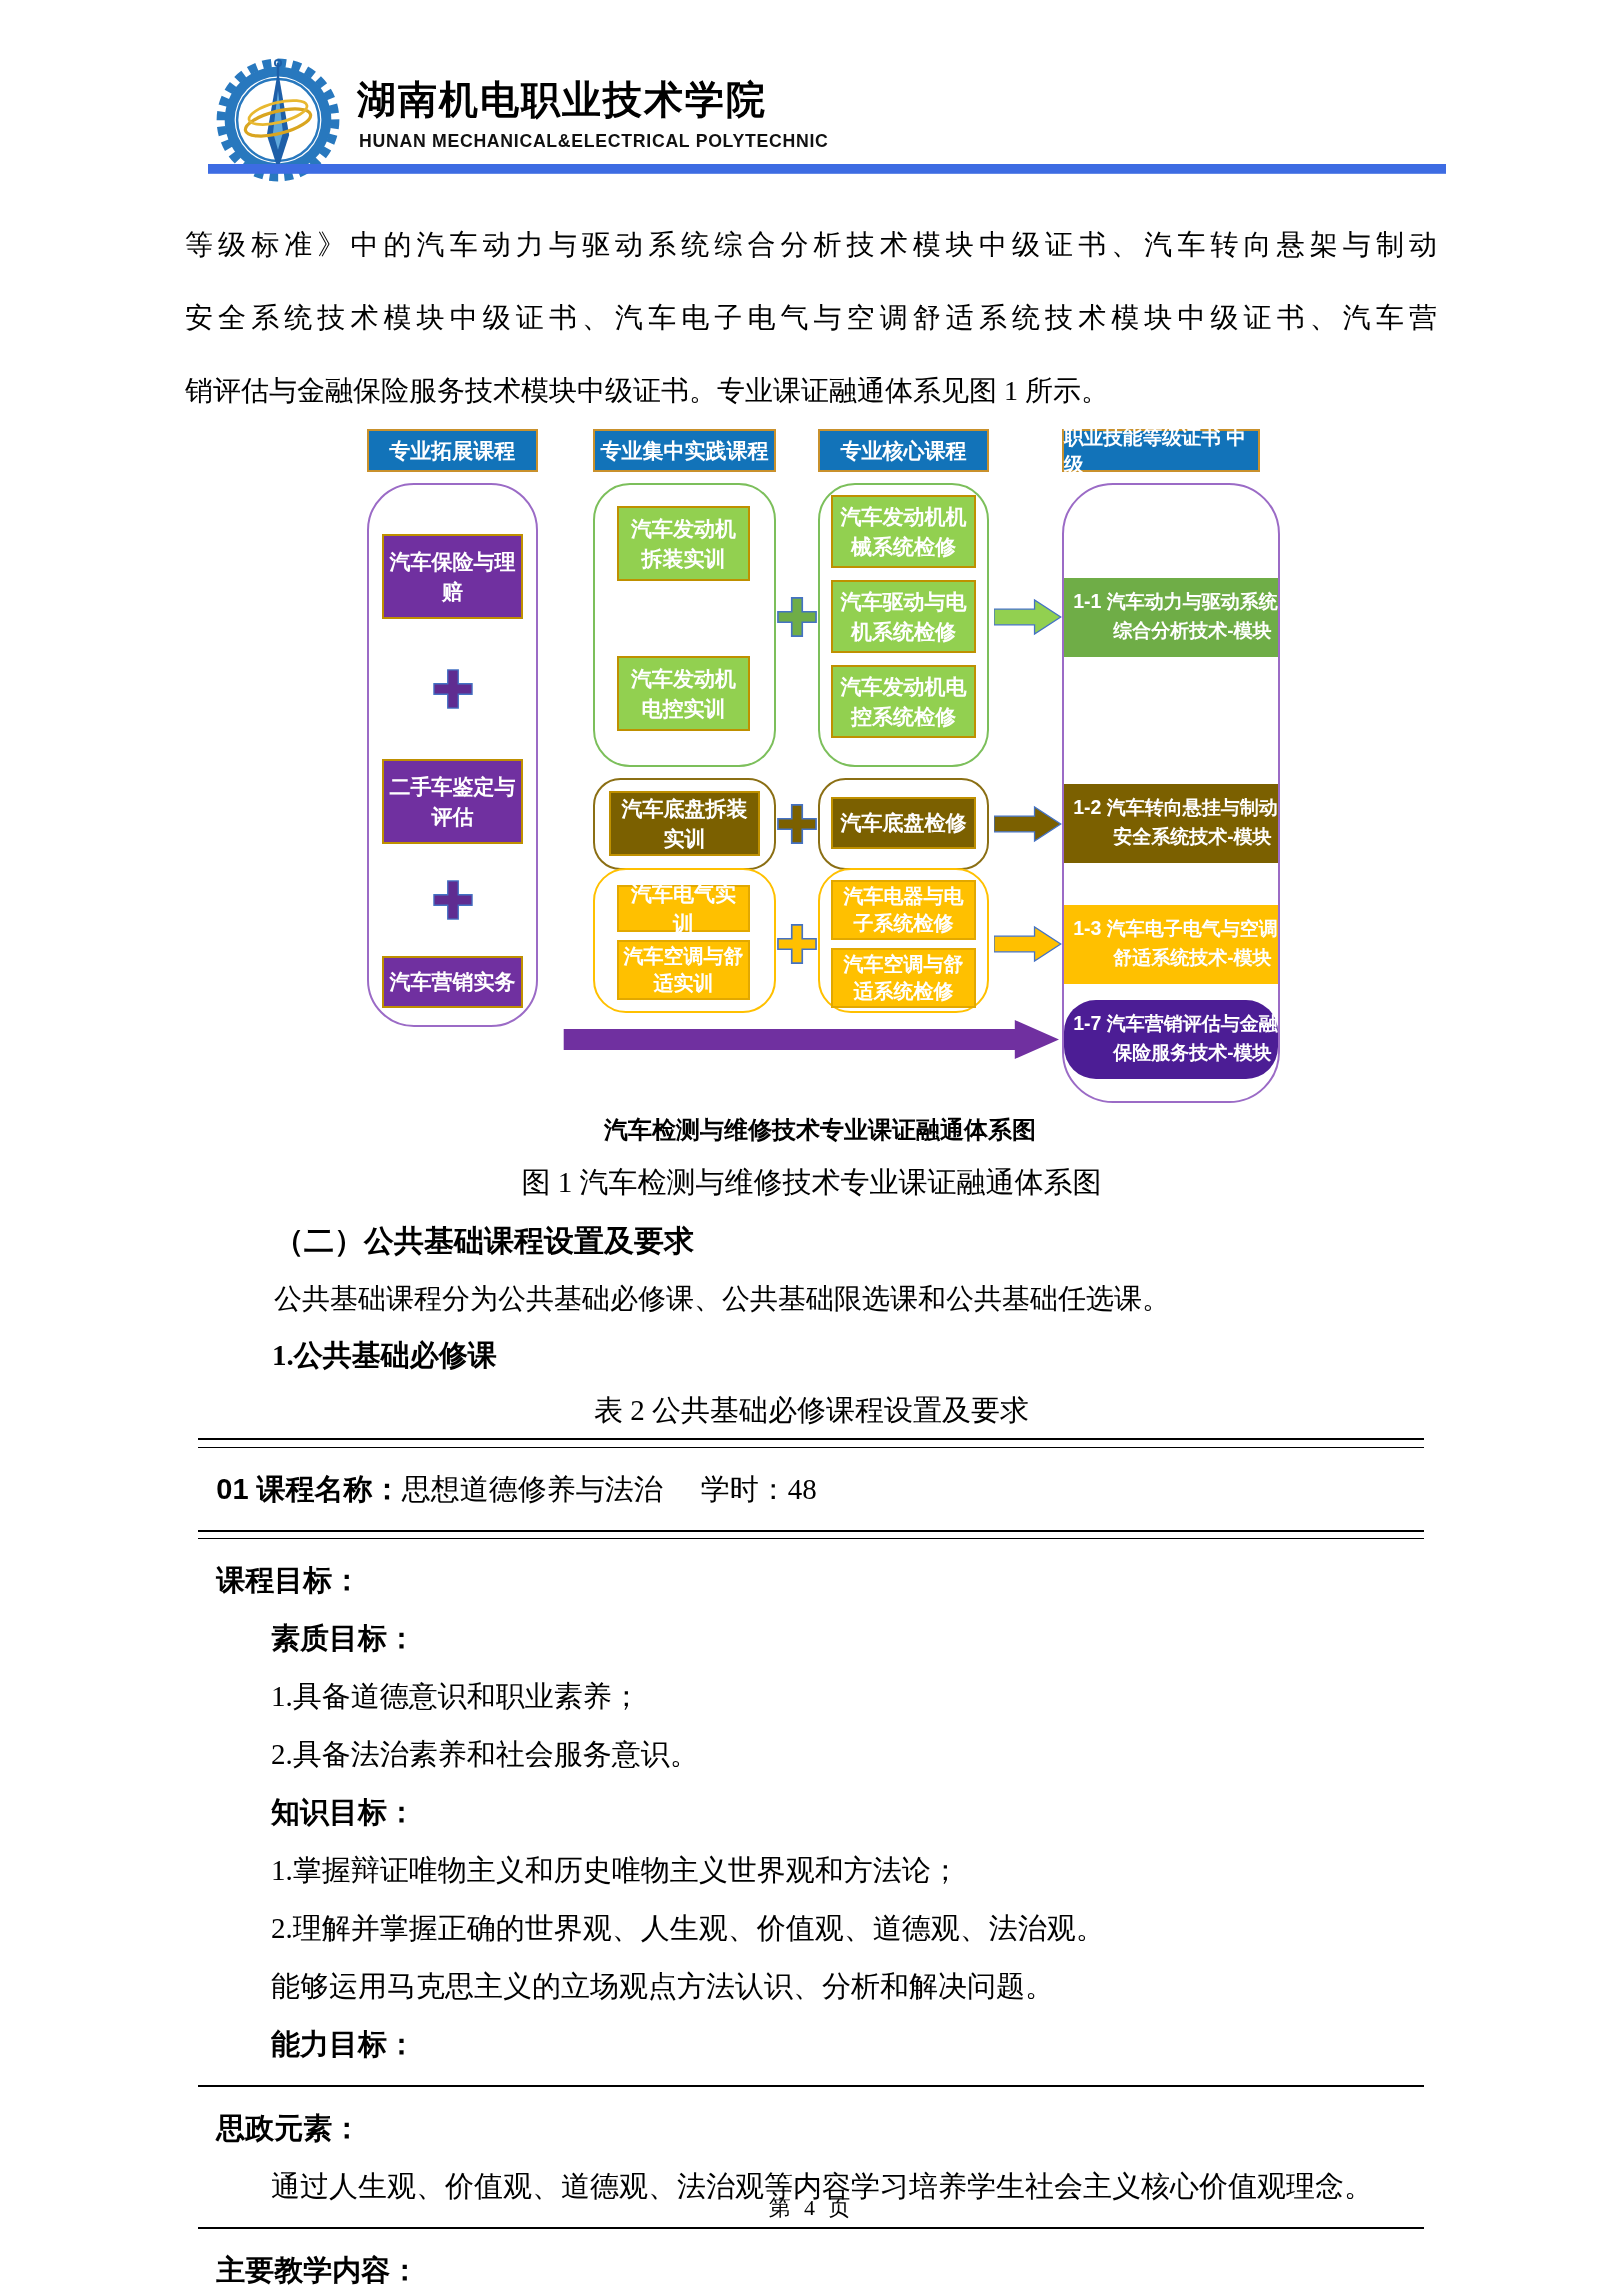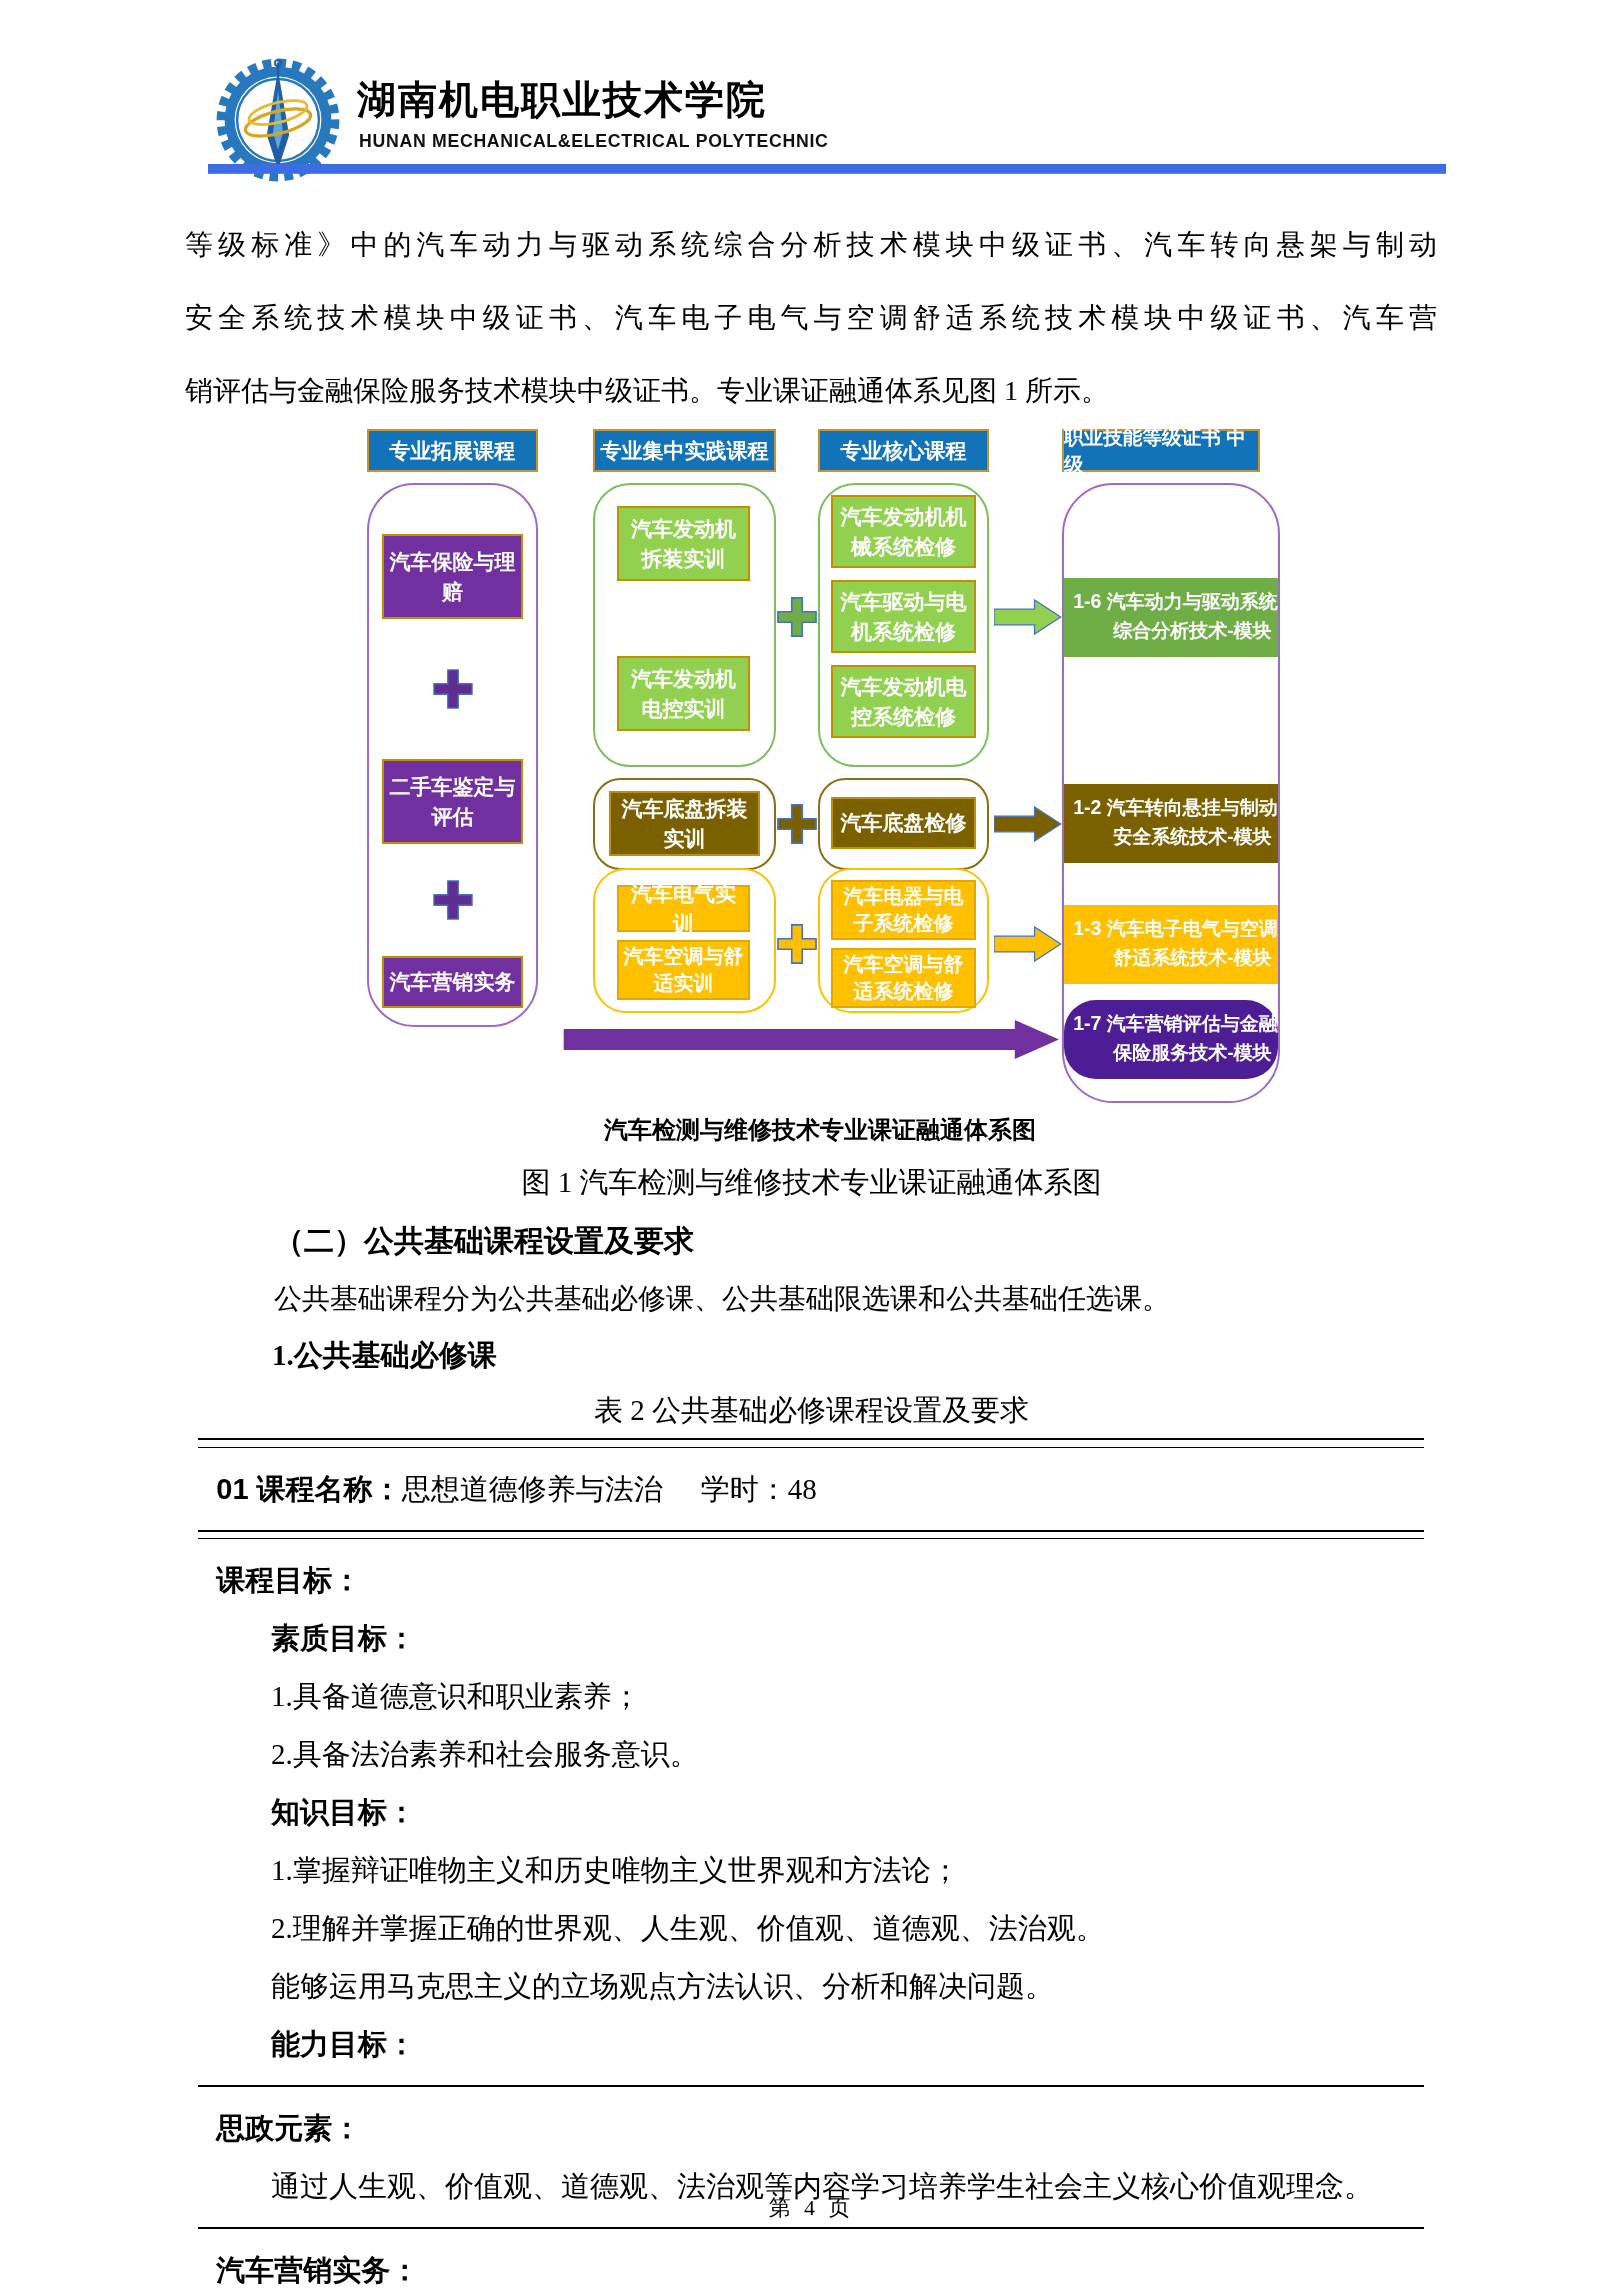--- a/index.html
+++ b/index.html
@@ -160,21 +160,21 @@
     </svg>
     <svg class="dg-abs" style="left:637px;top:494px;" width="68" height="42" viewBox="0 0 104 64">
       <polygon points="0,20 62,20 62,6 102,32 62,58 62,44 0,44" stroke="#4472C4" stroke-width="2" fill="#FFC000"></polygon>
     </svg>
     <svg class="dg-abs" style="left:205px;top:591px;" width="500" height="39" viewBox="0 0 764 60">
       <polygon points="0,14 694,14 694,0 762,30 694,60 694,46 0,46" fill="#7030A0"></polygon>
     </svg>
 
     <div class="round-col col4-wrap"></div>
     <div class="cert c-green" style="top:149px;">
-      <span class="cnum">1-6</span>
+      <span class="cnum">1-1</span>
       <span class="clabel">汽车动力与驱动系统综合分析技术-模块</span>
     </div>
     <div class="cert c-brown" style="top:355px;">
       <span class="cnum">1-2</span>
       <span class="clabel">汽车转向悬挂与制动安全系统技术-模块</span>
     </div>
     <div class="cert c-yellow" style="top:476px;">
       <span class="cnum">1-3</span>
       <span class="clabel">汽车电子电气与空调舒适系统技术-模块</span>
     </div>
@@ -211,21 +211,21 @@
     <div class="trow ind2">能够运用马克思主义的立场观点方法认识、分析和解决问题。</div>
     <div class="trow ind2 lbl-hei">能力目标：</div>
 
     <div class="rule-s"></div>
 
     <div class="trow ind1 lbl-hei">思政元素：</div>
     <div class="trow ind2">通过人生观、价值观、道德观、法治观等内容学习培养学生社会主义核心价值观理念。</div>
 
     <div class="rule-s"></div>
 
-    <div class="trow ind1 lbl-hei">汽车营销实务：</div>
+    <div class="trow ind1 lbl-hei">主要教学内容：</div>
 
     <div class="rule-d"></div>
   </div>
 
   <div class="footer">第 4 页</div>
 
 </div>
 
 
 </body></html>

